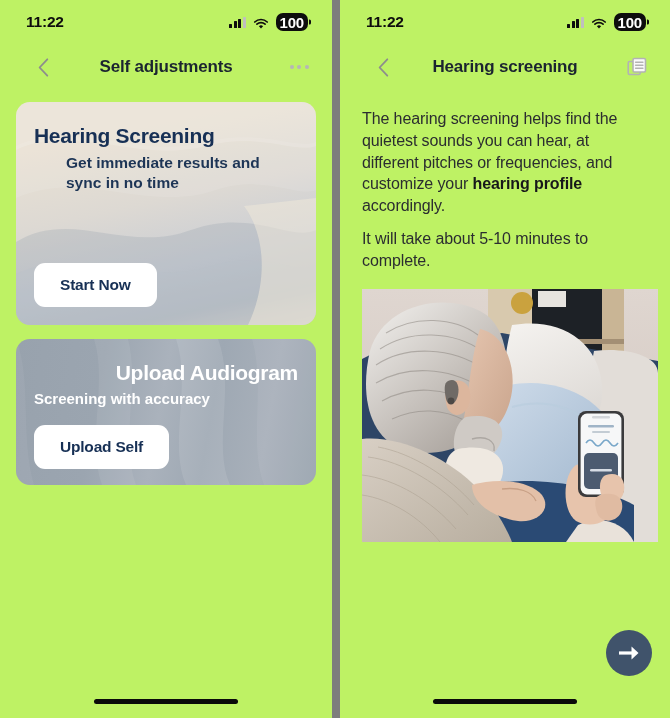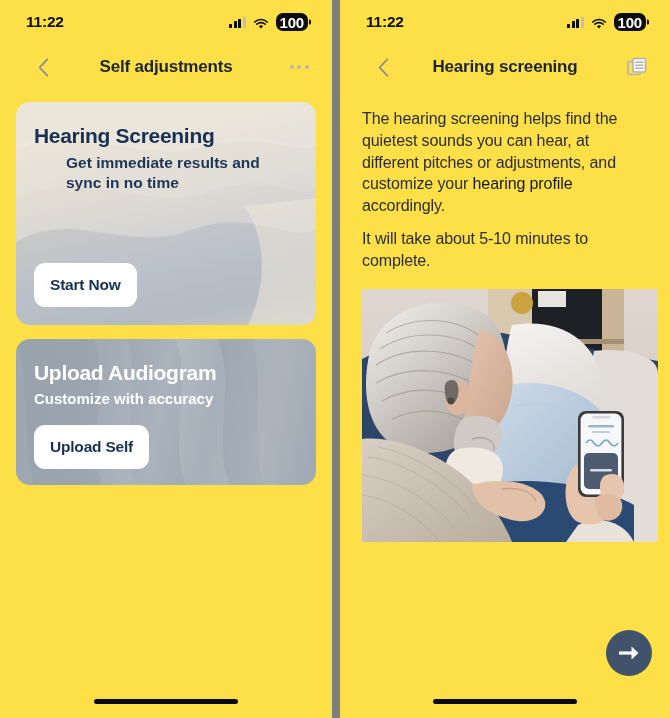--- a/index.html
+++ b/index.html
@@ -7,21 +7,21 @@
     width: 670px; height: 718px;
     font-family: "Liberation Sans", sans-serif;
     background: #6e6e6e;
     overflow: hidden;
   }
   .stage { position: relative; width: 670px; height: 718px; display: flex; }
 
   .panel {
     position: relative;
     height: 718px;
-    background: #fde047;
+    background: #bef264;
     overflow: hidden;
   }
   .panel-left  { width: 332px; }
   .divider     { width: 8px; height: 718px; background: #7d7d7d; flex: 0 0 8px; }
   .panel-right { width: 330px; }
 
   
   .statusbar {
     height: 44px;
     display: flex; align-items: center; justify-content: space-between;
@@ -83,43 +83,43 @@
   .card-upload {
     height: 146px;
     background: linear-gradient(100deg, #98a2ad 0%, #9ba5b0 28%, #aab2bc 48%, #9ea8b3 64%, #a8b0ba 82%, #9aa4af 100%);
   }
   .card-upload .wave { position: absolute; left: 0; top: 0; width: 100%; height: 100%; }
 
   .card-inner { position: relative; z-index: 3; }
 
   .card-title-dark { font-size: 21px; font-weight: bold; color: #173055; letter-spacing: -0.3px; }
   .card-sub-dark { font-size: 15.5px; font-weight: bold; color: #1d3556; line-height: 1.28; margin-top: 5px; margin-left: 32px; }
-  .card-title-light { font-size: 21px; font-weight: bold; color: #ffffff; letter-spacing: -0.3px; }
+  .card-title-light { font-size: 21px; font-weight: bold; color: #ffffff; letter-spacing: -0.3px; text-align: right; }
   .card-sub-light { font-size: 15px; font-weight: bold; color: #ffffff; line-height: 1.28; margin-top: 4px; }
 
   .pill-btn {
     display: inline-block; background: #ffffff; color: #173055;
     font-size: 15.5px; font-weight: bold; border: none;
-    padding: 13px 16px; border-radius: 11px; cursor: pointer;
+    padding: 13px 26px; border-radius: 11px; cursor: pointer;
     font-family: "Liberation Sans", sans-serif; letter-spacing: -0.2px;
   }
   .btn-row-hearing { position: absolute; left: 18px; bottom: 18px; z-index: 3; }
   .btn-row-upload  { position: absolute; left: 18px; bottom: 16px; z-index: 3; }
 
   
   .rc { padding: 4px 22px 0 22px; }
   .rc-title {
     font-size: 21.5px; font-weight: bold; color: #17181a;
     line-height: 1.24; letter-spacing: -0.4px;
   }
   .rc-para {
     font-size: 16px; color: #2b2d30; line-height: 1.36;
     margin-top: 14px; letter-spacing: -0.1px;
   }
-  .rc-para b { font-weight: normal; color: #17181a; }
+  .rc-para b { font-weight: bold; color: #17181a; }
   .rc-para2 { margin-top: 11px; }
 
   .photo {
     margin: 18px 22px 0 22px;
     width: 296px; height: 253px;
     position: relative; overflow: hidden; background: #cfc7c2;
   }
   .photo svg { display: block; width: 100%; height: 100%; }
 
   .fab {
@@ -199,21 +199,21 @@
 
       <div class="card card-upload">
         <svg class="wave" viewBox="0 0 300 146" preserveAspectRatio="none">
           <path d="M78 0 C 92 46, 70 100, 86 146 L120 146 C 104 100, 124 46, 112 0 Z" fill="#ffffff" opacity="0.07"></path>
           <path d="M160 0 C 176 48, 152 104, 170 146 L214 146 C 196 104, 220 48, 202 0 Z" fill="#ffffff" opacity="0.10"></path>
           <path d="M236 0 C 250 50, 232 102, 248 146 L300 146 L300 0 Z" fill="#ffffff" opacity="0.06"></path>
           <path d="M0 0 C 16 40, 4 96, 18 146 L0 146 Z" fill="#ffffff" opacity="0.05"></path>
         </svg>
         <div class="card-inner">
           <div class="card-title-light">Upload Audiogram</div>
-          <div class="card-sub-light">Customize with accuracy</div>
+          <div class="card-sub-light">Screening with accuracy</div>
         </div>
         <div class="btn-row-upload">
           <button class="pill-btn">Upload Self</button>
         </div>
       </div>
 
     </div>
 
     <div class="home-ind"></div>
   </div>
@@ -252,21 +252,21 @@
       <div class="nav-right">
         <svg width="20" height="20" viewBox="0 0 20 20">
           <rect x="1.2" y="4.5" width="12" height="13" rx="1.4" fill="none" stroke="#b3b3b3" stroke-width="1.6"></rect>
           <rect x="6" y="1.5" width="12.5" height="13.5" rx="1.4" fill="#fafafa" stroke="#b3b3b3" stroke-width="1.6"></rect>
           <path d="M8.6 5.3h7.3M8.6 8.3h7.3M8.6 11.3h7.3" stroke="#b3b3b3" stroke-width="1.5" stroke-linecap="round"></path>
         </svg>
       </div>
     </div>
 
     <div class="rc">
-      <div class="rc-para"><span>The hearing screening helps find the quietest sounds you can hear, at different pitches or adjustments, and customize your </span><b>hearing profile</b><span> accordingly.</span></div>
+      <div class="rc-para"><span>The hearing screening helps find the quietest sounds you can hear, at different pitches or frequencies, and customize your </span><b>hearing profile</b><span> accordingly.</span></div>
       <div class="rc-para rc-para2">It will take about 5-10 minutes to complete.</div>
     </div>
 
     <div class="photo">
       <svg viewBox="0 0 296 253" preserveAspectRatio="xMidYMid slice">
         <defs>
           <linearGradient id="wallg" x1="0" y1="0" x2="0" y2="1">
             <stop offset="0" stop-color="#dfd6d0"></stop>
               <stop offset="1" stop-color="#cfc4bd"></stop>
           </linearGradient>

